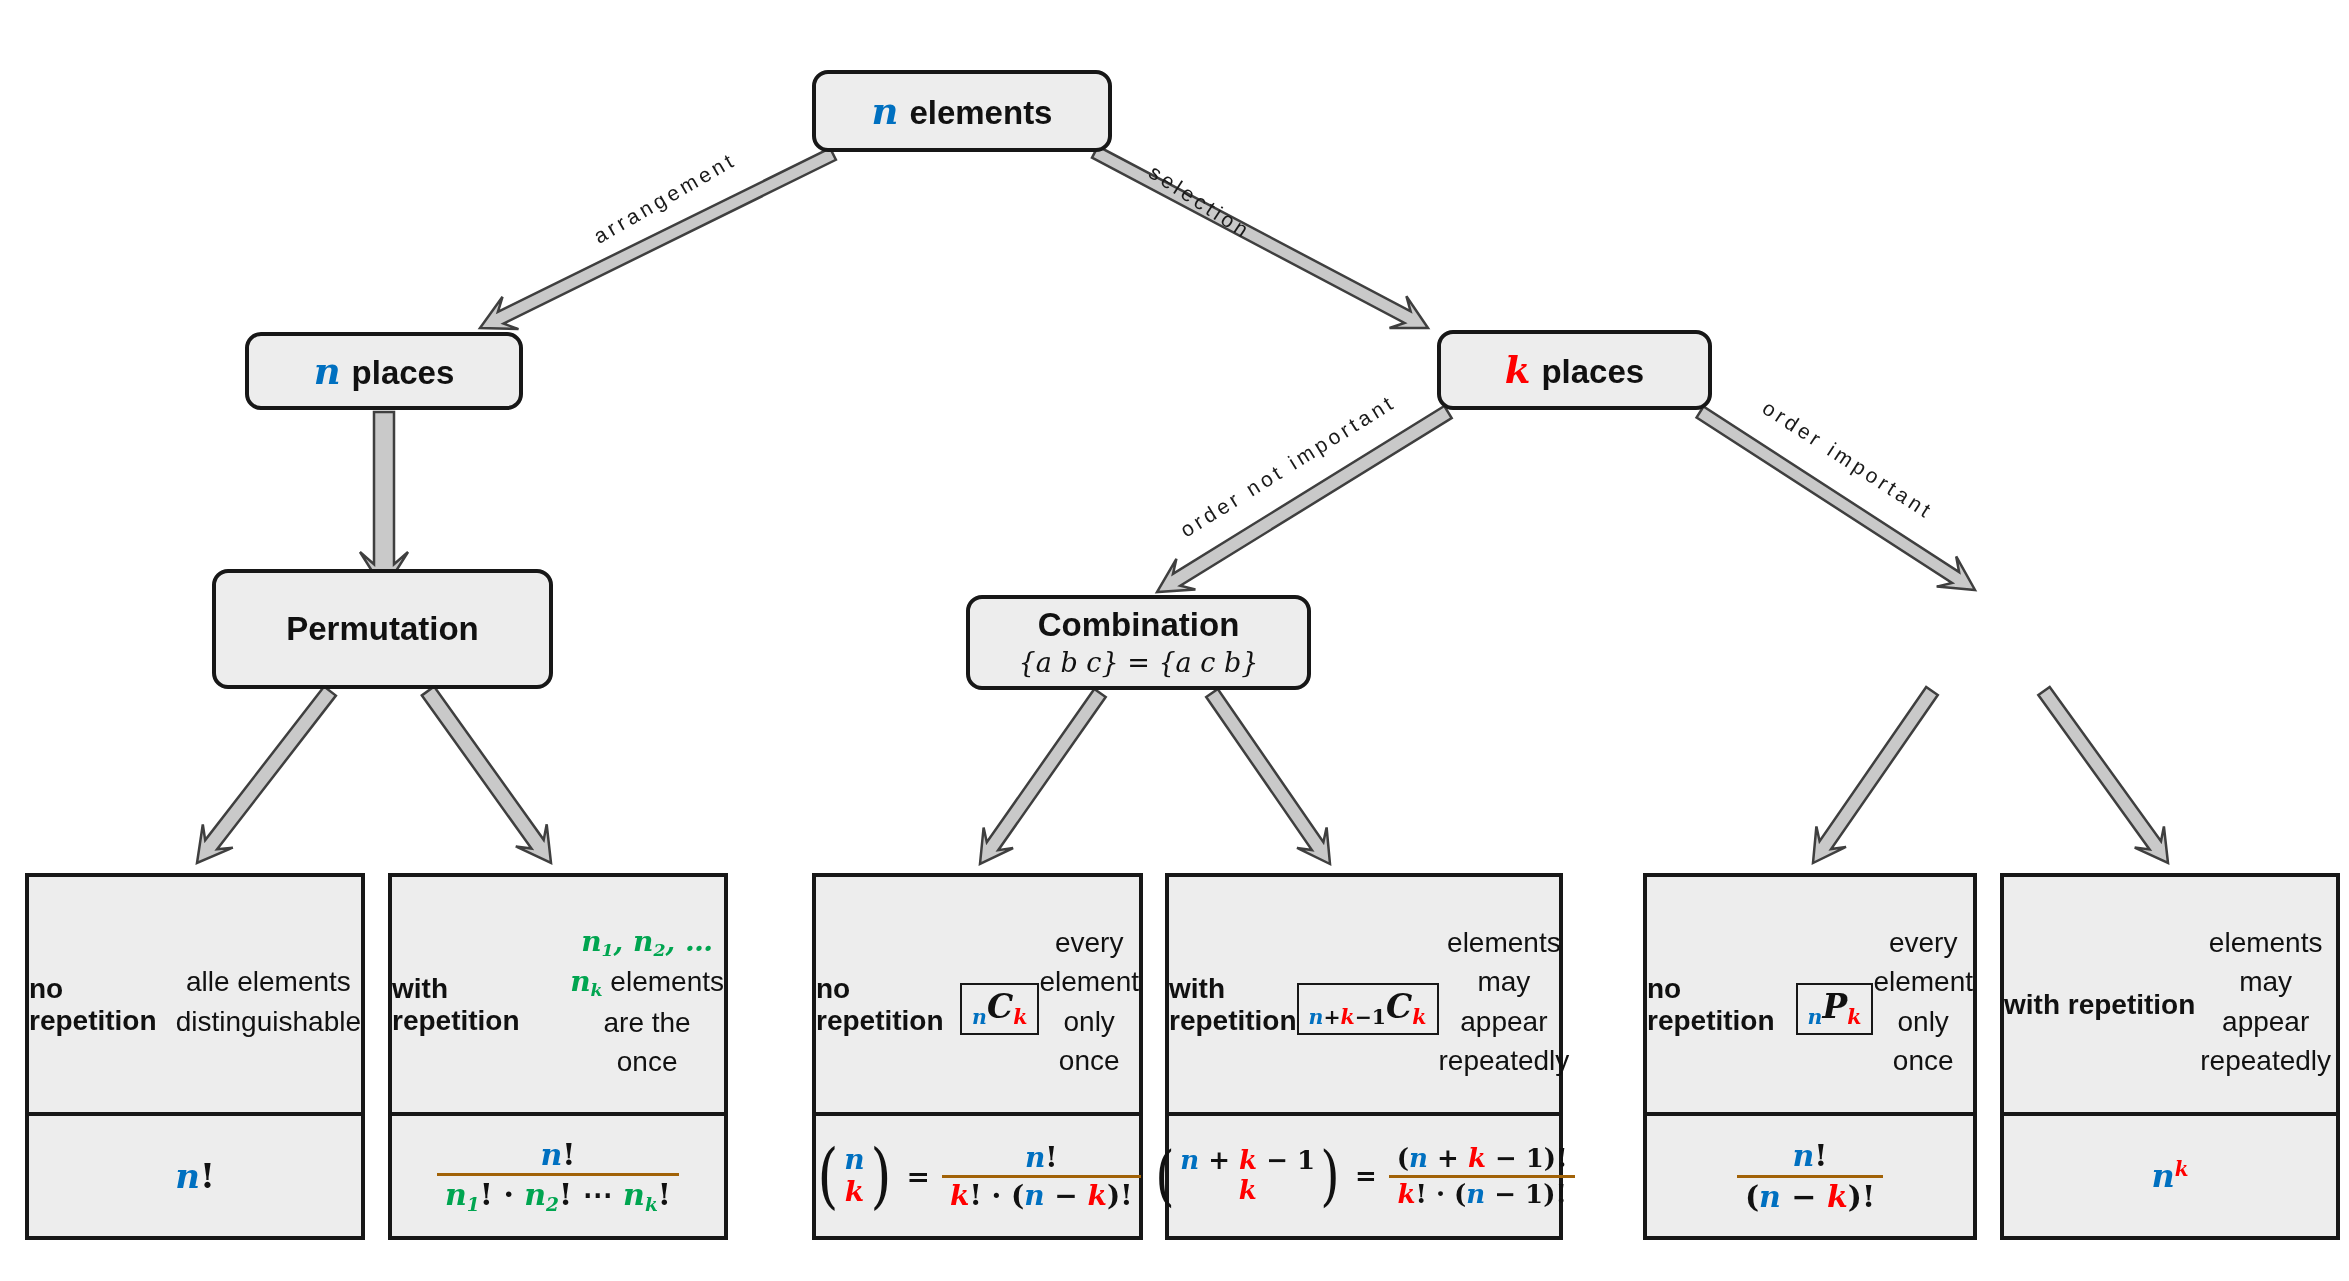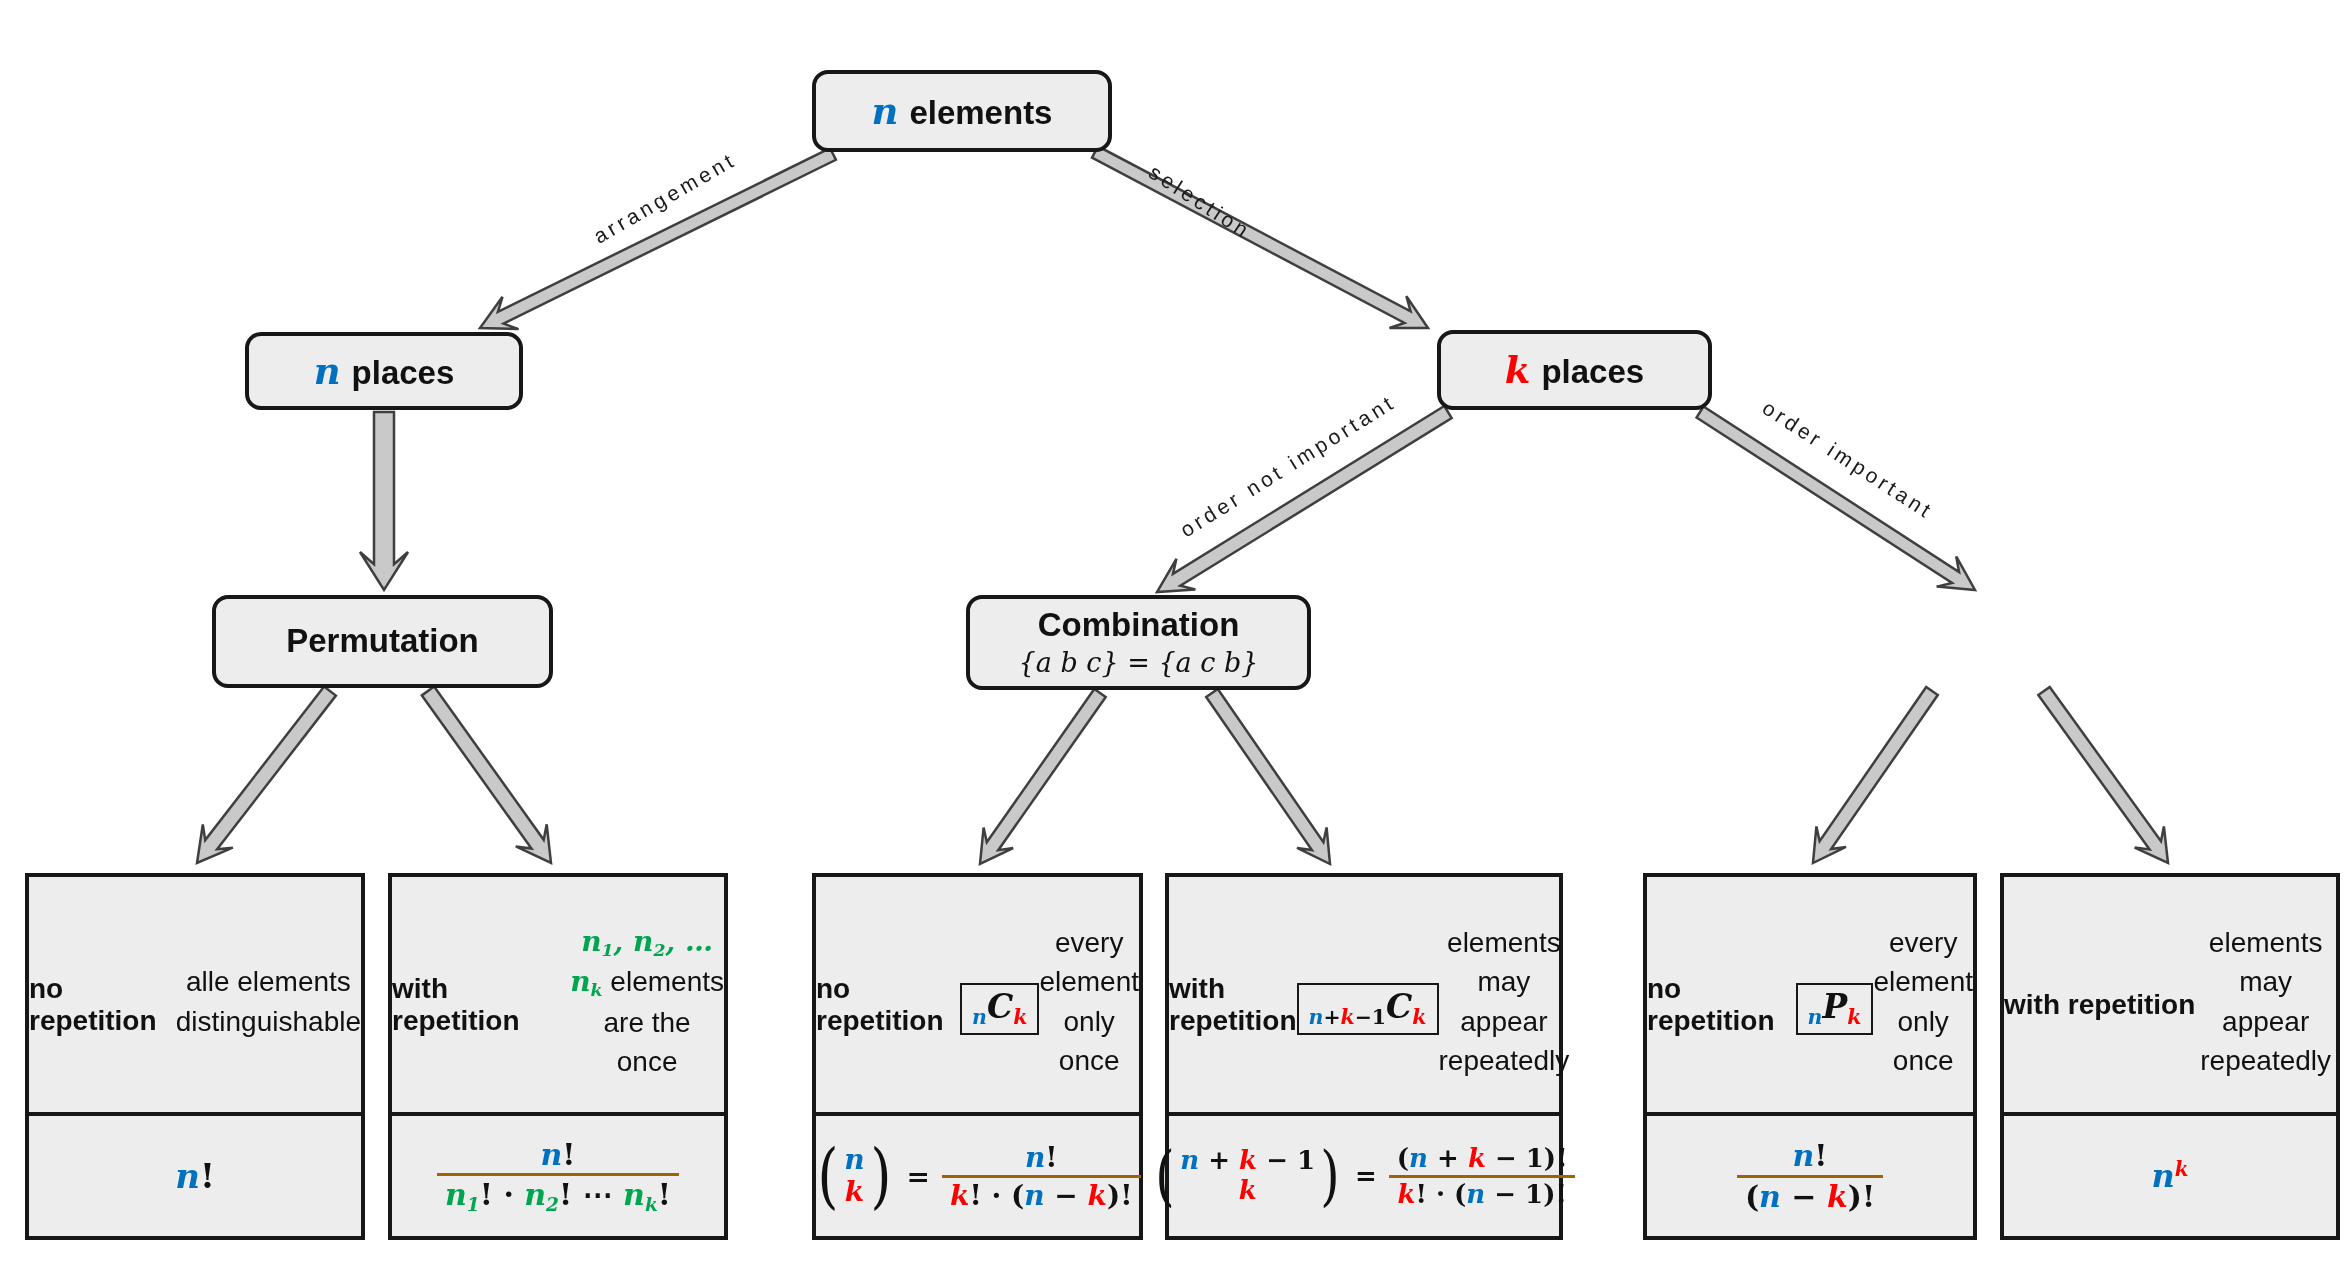--- a/index.html
+++ b/index.html
@@ -114,21 +114,21 @@
     </div>
   </div>
 
   <div class="node" style="left:1437px;top:330px;width:275px;height:80px">
     <div class="node-title">
       <span class="m c-k">k</span>
         <span>places</span>
     </div>
   </div>
 
-  <div class="node" style="left:212px;top:595px;width:341px;height:93px">
+  <div class="node" style="left:212px;top:569px;width:341px;height:120px">
     <div class="node-title">Permutation</div>
   </div>
 
   <div class="node" style="left:966px;top:595px;width:345px;height:95px">
     <div class="node-title">Combination</div>
     <div class="node-subtitle">{a b c} = {a c b}</div>
   </div>
 
 
   <div id="leaves">

